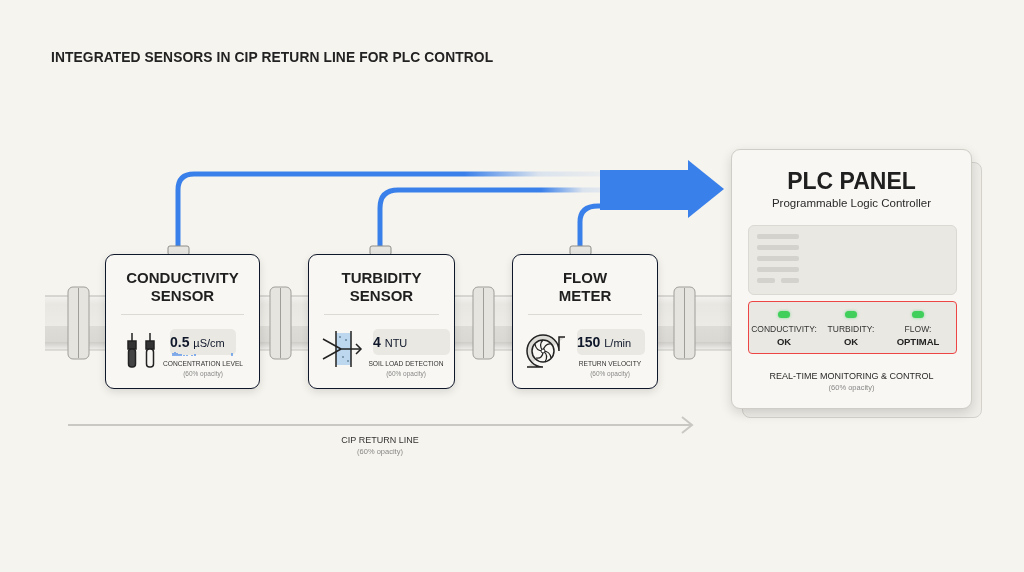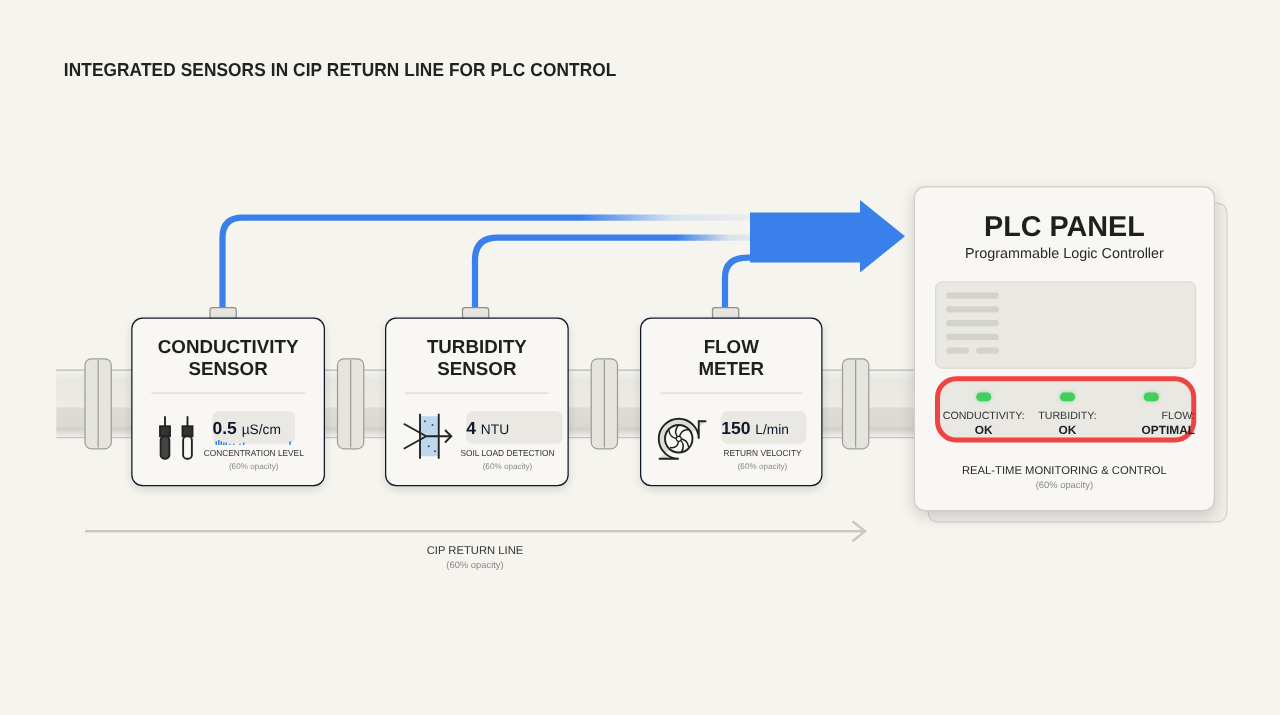--- a/index.html
+++ b/index.html
@@ -60,21 +60,21 @@
   .plc .bar { position: absolute; height: 5px; background: #d3d2cd; border-radius: 2px; }
   .plc .lcd {
     position: absolute; left: 59px; top: 8px; width: 139px; height: 53px;
     background: #23211f; border-radius: 4px; color: #e8e6e0; font-size: 12.5px;
     padding-left: 9px;
   }
   .plc .lcd div { height: 25px; line-height: 25px; white-space: nowrap; }
   .plc .lcd b { color: #fff; }
   .plc .statusbox {
     position: absolute; left: 16px; top: 151px; width: 209px; height: 53px;
-    background: #e9e8e3; border: 4px solid #ef4444; border-radius: 17px;
+    background: #e9e8e3; border: 1px solid #ef4444; border-radius: 4px;
   }
   .plc .led { position: absolute; top: 9px; width: 12px; height: 7px; background: #3fcf5a; border-radius: 4px; box-shadow: 0 0 3px rgba(63,207,90,0.6); }
   .plc .st { position: absolute; top: 22px; width: 70px; text-align: center; font-size: 8.5px; color: #333; }
   .plc .st b { display: block; font-size: 9.5px; color: #222; margin-top: 2px; }
   .plc .foot { position: absolute; left: 0; right: 0; top: 221px; text-align: center; font-size: 9px; color: #2a2a2a; }
   .plc .foot2 { position: absolute; left: 0; right: 0; top: 233px; text-align: center; font-size: 7.5px; color: #888; }
   .return-lbl { position: absolute; left: 300px; width: 160px; top: 435px; text-align: center; font-size: 9px; color: #333; }
   .return-sub { position: absolute; left: 300px; width: 160px; top: 447px; text-align: center; font-size: 7.5px; color: #888; }
 </style>
 </head>
@@ -241,21 +241,21 @@
     <div class="st" style="left:0px;">
       <span>CONDUCTIVITY:</span>
       <b>OK</b>
     </div>
     <div class="led" style="left:96px;"></div>
     <div class="st" style="left:67px;">
       <span>TURBIDITY:</span>
       <b>OK</b>
     </div>
     <div class="led" style="left:163px;"></div>
-    <div class="st" style="left:134px;text-align:right;">
+    <div class="st" style="left:134px;">
       <span>FLOW:</span>
       <b>OPTIMAL</b>
     </div>
   </div>
   <div class="foot">REAL-TIME MONITORING &amp; CONTROL</div>
   <div class="foot2">(60% opacity)</div>
 </div>
 
 <div class="return-lbl">CIP RETURN LINE</div>
 <div class="return-sub">(60% opacity)</div>

